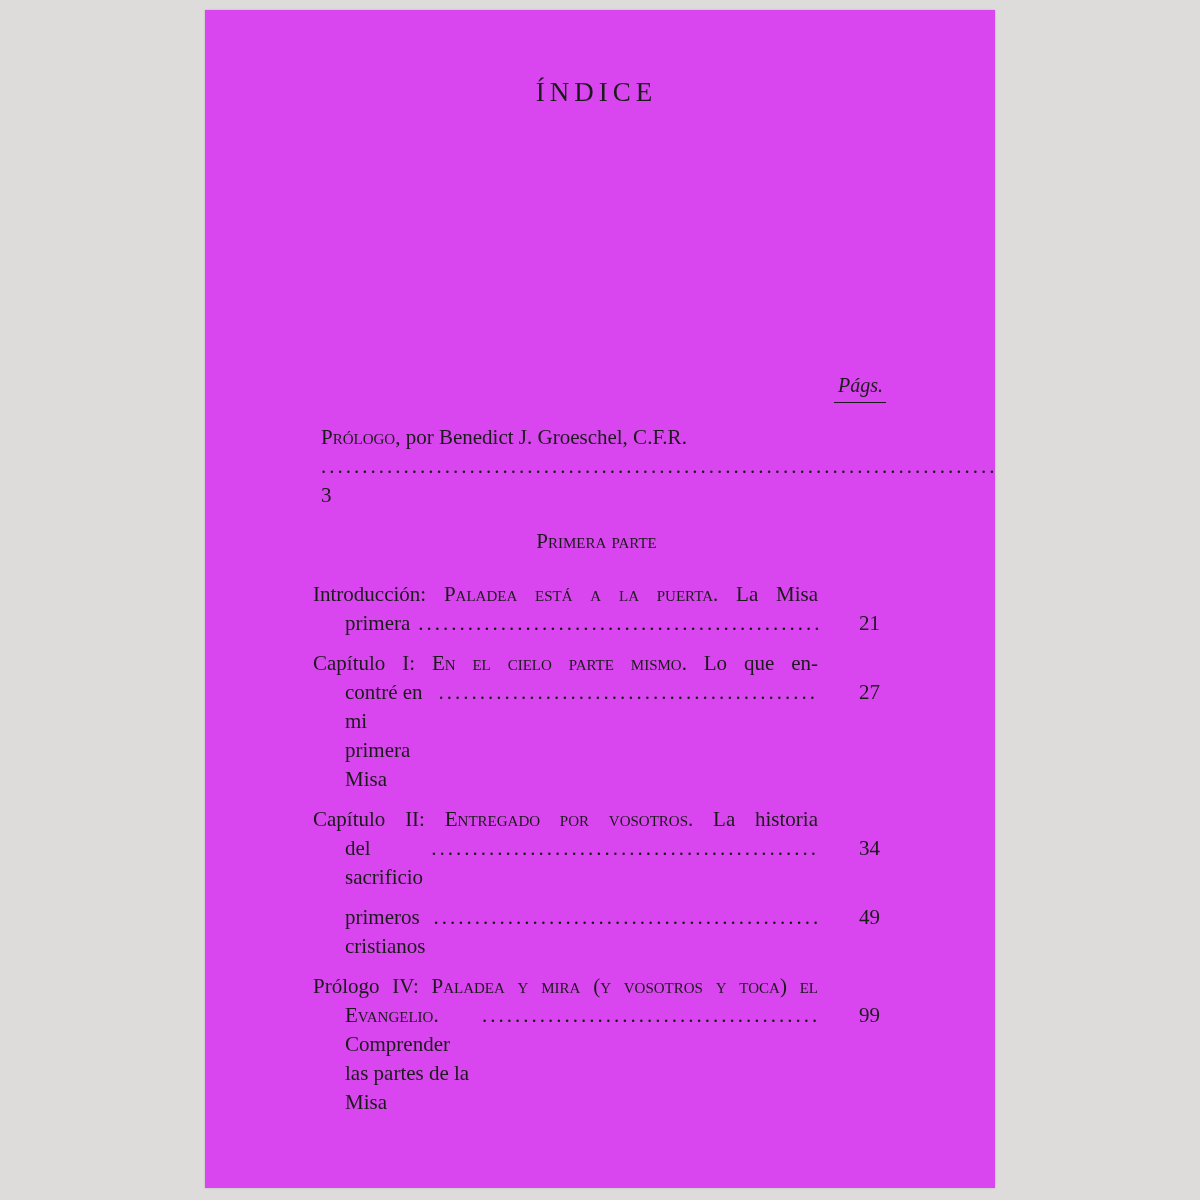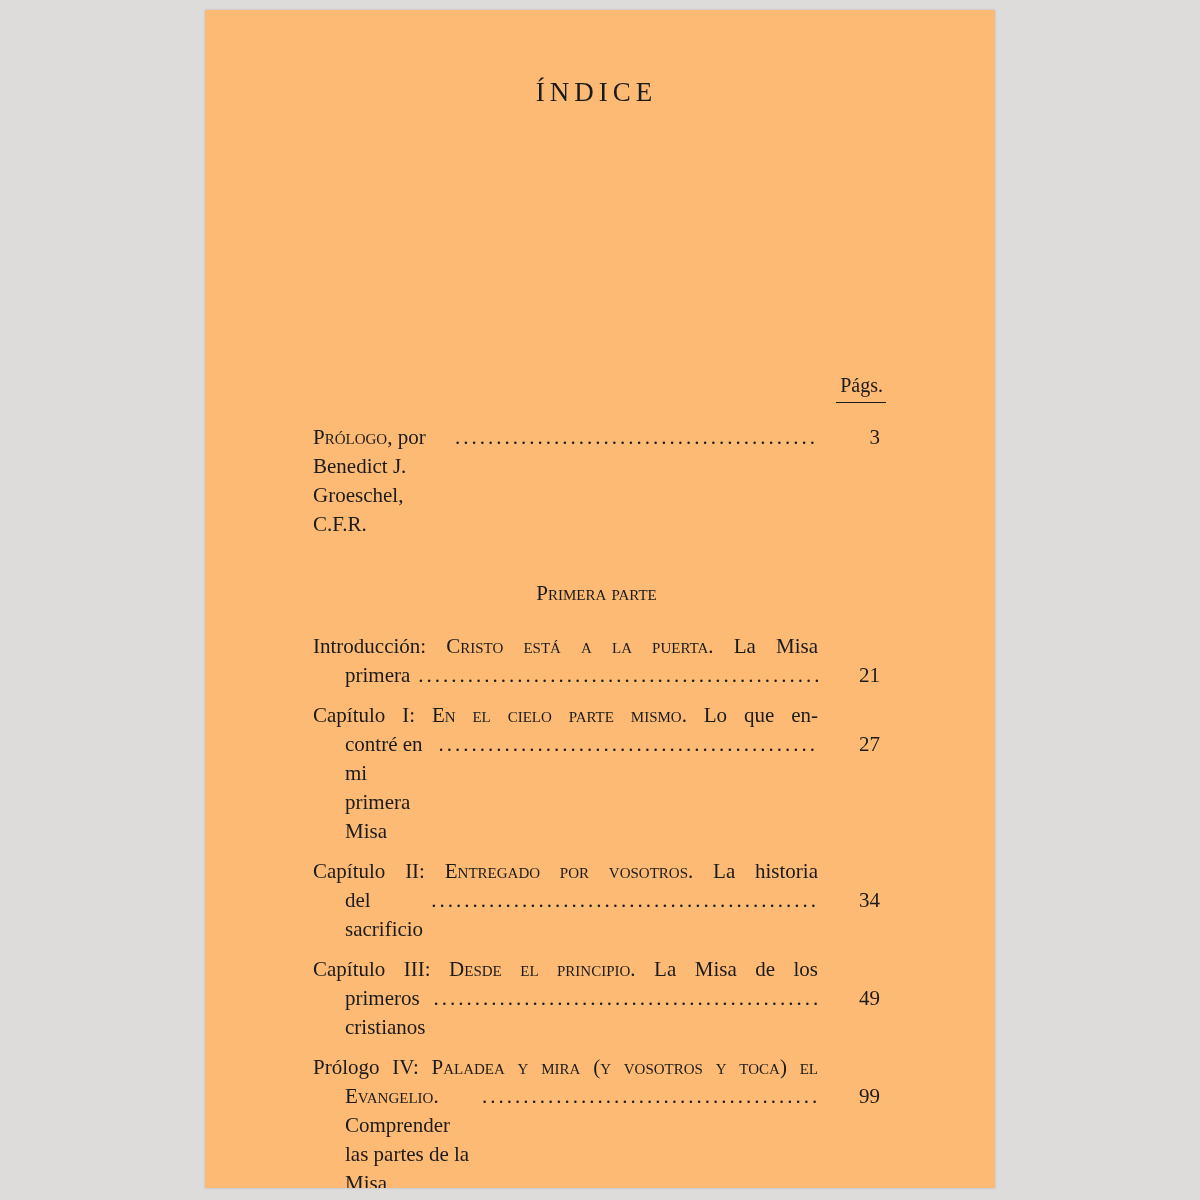--- a/index.html
+++ b/index.html
@@ -14,21 +14,21 @@
     height: 1200px;
     background: #dedcdb;
     position: relative;
   }
   .book-page {
     position: absolute;
     left: 205px;
     top: 10px;
     width: 790px;
     height: 1178px;
-    background: #fdba74;
+    background: #d946ef;
     box-shadow: 0 0 2px rgba(0,0,0,0.18);
     overflow: hidden;
   }
   .content {
     margin-left: 108px;
     width: 567px;
   }
   .title {
     margin: 0;
     padding-top: 66px;
@@ -38,48 +38,50 @@
     letter-spacing: 5px;
     line-height: 32px;
   }
   .pags-row {
     margin-top: 266px;
     text-align: right;
     height: 36px;
   }
   .pags {
     display: inline-block;
+    font-style: italic;
     font-size: 20px;
     padding: 0 3px 5px 4px;
     margin-right: -6px;
     border-bottom: 1.5px solid #1b1b1b;
   }
   .flexline {
     display: flex;
     align-items: baseline;
     font-size: 21px;
     line-height: 29px;
   }
   .prologue-line {
     margin-top: 13px;
+    flex-direction: column;
   }
   .dots {
     flex: 1 1 auto;
     overflow: hidden;
     white-space: nowrap;
     letter-spacing: 3px;
     margin: 0 16px 0 8px;
     min-width: 12px;
   }
   .pnum {
     flex: 0 0 46px;
     text-align: right;
   }
   .part-head { text-align: center; }
-  .part-head-1 { margin-top: 40px; }
+  .part-head-1 { }
   .part-label {
     font-variant: small-caps;
     font-size: 21px;
     line-height: 28px;
   }
   .part-title {
     font-size: 23px;
     line-height: 30px;
     letter-spacing: 0.5px;
   }
@@ -114,21 +116,21 @@
           <span class="dots">........................................................................................................................</span>
           <span class="pnum">3</span>
         </div>
 
       <div id="sections">
           <div class="part-head part-head-1">
             <div class="part-label">Primera parte</div>
           </div>
           <div class="entries">
             <div class="entry">
-              <div class="line1"><span>Introducción: </span><span class="sc">Cristo está a la puerta.</span><span> La Misa</span></div>
+              <div class="line1"><span>Introducción: </span><span class="sc">Paladea está a la puerta.</span><span> La Misa</span></div>
               <div class="flexline line2">
                 <span><span>primera</span></span>
                 <span class="dots">........................................................................................................................</span>
                 <span class="pnum">21</span>
               </div>
             </div>
             <div class="entry">
               <div class="line1"><span>Capítulo I: </span><span class="sc">En el cielo parte mismo.</span><span> Lo que en-</span></div>
               <div class="flexline line2">
                 <span><span>contré en mi primera Misa</span></span>
@@ -138,21 +140,20 @@
             </div>
             <div class="entry">
               <div class="line1"><span>Capítulo II: </span><span class="sc">Entregado por vosotros.</span><span> La historia</span></div>
               <div class="flexline line2">
                 <span><span>del sacrificio</span></span>
                 <span class="dots">........................................................................................................................</span>
                 <span class="pnum">34</span>
               </div>
             </div>
             <div class="entry">
-              <div class="line1"><span>Capítulo III: </span><span class="sc">Desde el principio.</span><span> La Misa de los</span></div>
               <div class="flexline line2">
                 <span><span>primeros cristianos</span></span>
                 <span class="dots">........................................................................................................................</span>
                 <span class="pnum">49</span>
               </div>
             </div>
             <div class="entry">
               <div class="line1"><span>Prólogo IV: </span><span class="sc">Paladea y mira (y vosotros y toca) el</span></div>
               <div class="flexline line2">
                 <span><span class="sc">Evangelio.</span><span> Comprender las partes de la Misa</span></span>

